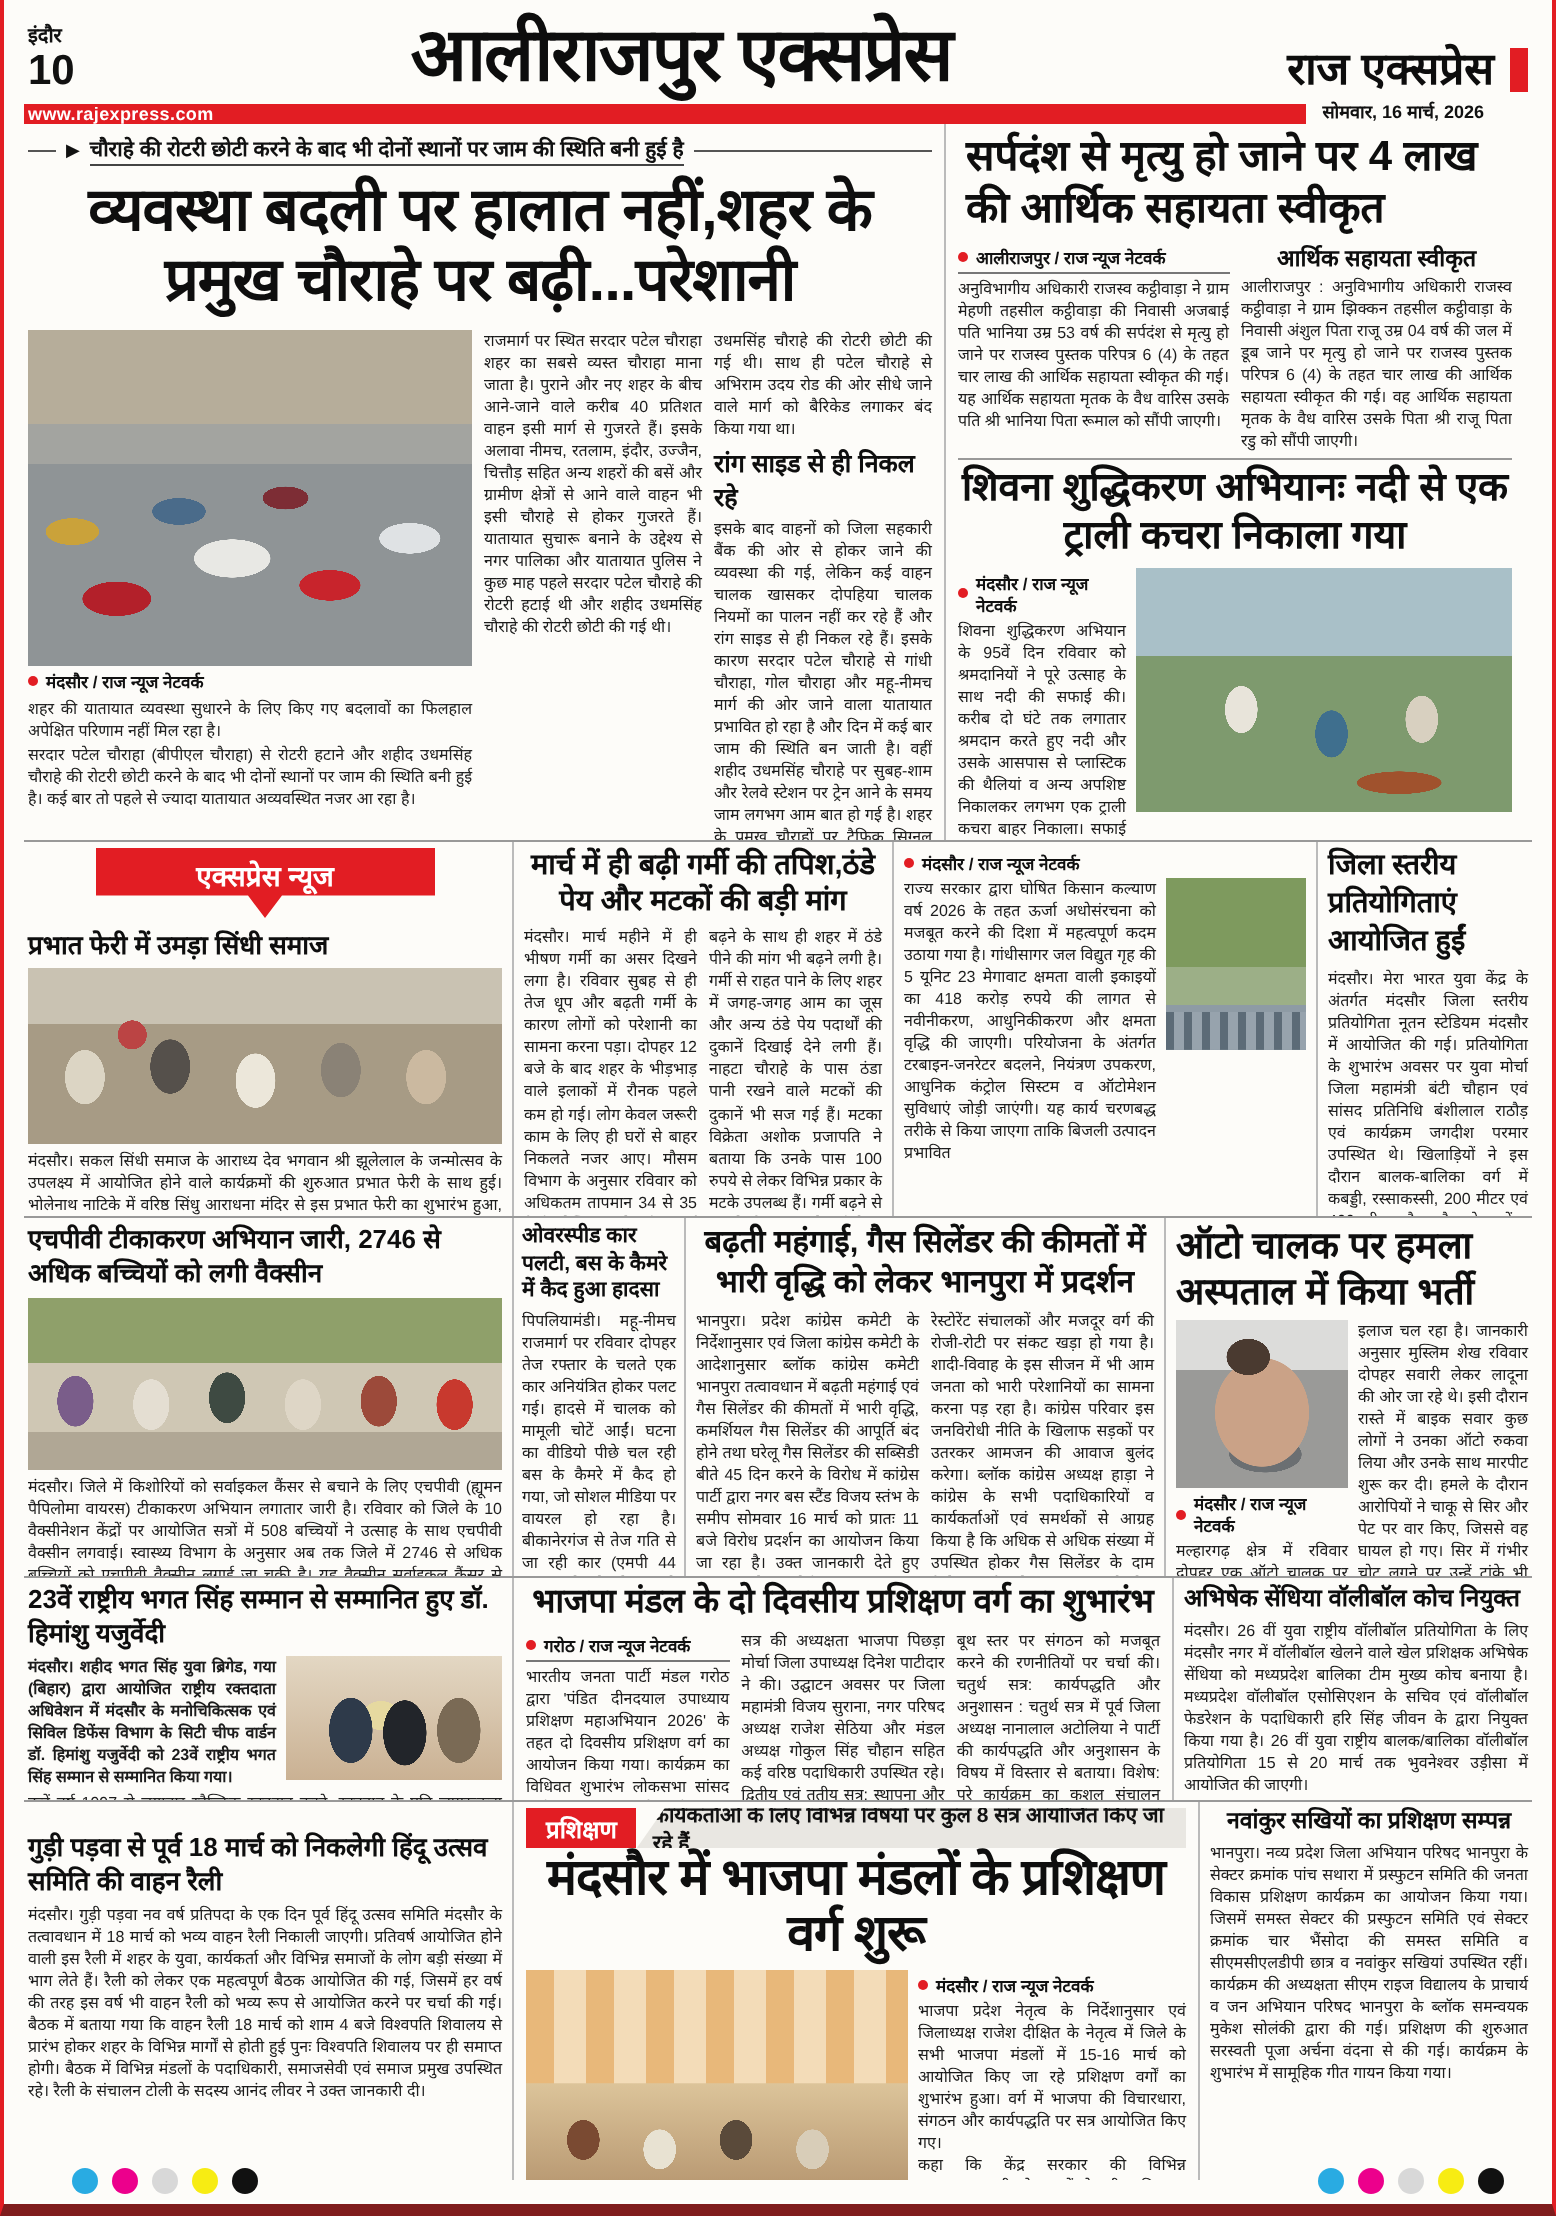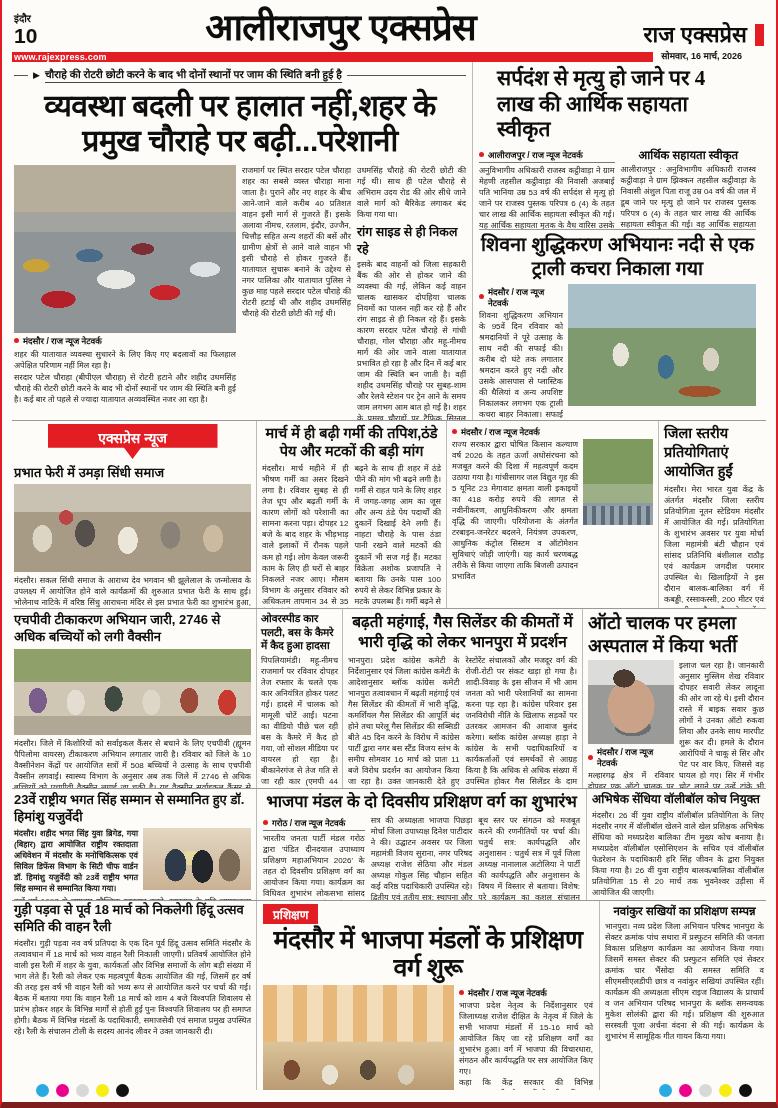--- a/index.html
+++ b/index.html
@@ -50,21 +50,21 @@
      radial-gradient(16px 8px at 68% 76%, #c8242c 95%, transparent 96%),
      radial-gradient(16px 8px at 86% 62%, #dfe2e4 95%, transparent 96%),
      radial-gradient(14px 7px at 10% 60%, #caa23a 95%, transparent 96%),
      radial-gradient(14px 7px at 34% 54%, #4a6b8a 95%, transparent 96%),
      radial-gradient(12px 6px at 58% 50%, #7d2d35 95%, transparent 96%),
      linear-gradient(180deg,#b6ad9a 0 28%,#a3a4a0 28% 40%,#8f9496 40% 100%);}
   .lead-col{flex:1;min-width:0;}
   .subhead{font-size:12.5px;margin:3px 0 2px;}
 
   .rail{width:286px;border-left:1px solid #bbb;padding:2px 2px 0 6px;}
-  .snakebite h2{font-size:21px;line-height:1.22;margin:2px 18px 4px;font-family:Liberation Serif, serif;}
+  .snakebite h2{font-size:21px;line-height:1.22;margin:2px 4px 4px;}
   .two-col{display:flex;gap:6px;}
   .two-col > div{flex:1;min-width:0;}
   .byline-rule{border-bottom:1px solid #777;margin-bottom:2px;}
   .subhead2{font-size:11.5px;text-align:center;margin-bottom:2px;}
   .snakebite{height:166px;overflow:hidden;border-bottom:1px solid #999;padding-bottom:2px;}
   .shivna{padding-top:3px;height:188px;overflow:hidden;}
   .shivna h2{font-size:19.5px;line-height:1.22;text-align:center;margin-bottom:3px;}
   .shivna .mid{display:flex;gap:5px;margin-top:2px;}
   .shivna .mid .txt{width:84px;flex:0 0 auto;}
   .ph-river{height:122px;flex:1;background:
@@ -141,21 +141,21 @@
      linear-gradient(#e3d7c3,#cab193);}
   .garoth{width:330px;padding:3px 6px 0;}
   .garoth h2{font-size:16.5px;line-height:1.2;text-align:center;margin-bottom:3px;}
   .garoth .cols{display:flex;gap:6px;}
   .garoth .cols > div{flex:1;min-width:0;}
   .coach{width:180px;padding:3px 2px 0 5px;}
   .coach h4{font-size:12px;line-height:1.3;margin-bottom:2px;}
 
   
   .bandE{height:190px;}
-  .gudi{width:244px;padding:1px 5px 0 2px;}
+  .gudi{width:244px;padding:15px 5px 0 2px;}
   .gudi h3{font-size:13px;line-height:1.3;margin-bottom:2px;}
   .training{width:344px;padding:3px 6px 0;border-left:1px solid #bbb;border-right:1px solid #bbb;}
   .label-row{display:flex;align-items:stretch;height:20px;margin-bottom:2px;}
   .t-label{background:#e21d23;color:#fff;font-weight:bold;font-size:12px;display:flex;align-items:center;padding:0 10px;}
   .t-kicker{flex:1;background:#e9e7e2;display:flex;align-items:center;padding:0 8px;font-size:10.5px;font-weight:bold;color:#111;
             clip-path:polygon(14px 0,100% 0,100% 100%,0 100%);}
   .training h2{font-size:25px;line-height:1.1;text-align:center;letter-spacing:-.5px;margin:2px 0 4px;}
   .training .mid{display:flex;gap:5px;}
   .ph-hall{flex:1;height:118px;background:
      radial-gradient(9px 11px at 15% 72%, #7a4a32 90%, transparent 91%),
@@ -382,20 +382,21 @@
 
     <div class="band bandE">
       <section class="gudi">
         <h3>गुड़ी पड़वा से पूर्व 18 मार्च को निकलेगी हिंदू उत्सव समिति की वाहन रैली</h3>
         <p class="body-text">मंदसौर। गुड़ी पड़वा नव वर्ष प्रतिपदा के एक दिन पूर्व हिंदू उत्सव समिति मंदसौर के तत्वावधान में 18 मार्च को भव्य वाहन रैली निकाली जाएगी। प्रतिवर्ष आयोजित होने वाली इस रैली में शहर के युवा, कार्यकर्ता और विभिन्न समाजों के लोग बड़ी संख्या में भाग लेते हैं। रैली को लेकर एक महत्वपूर्ण बैठक आयोजित की गई, जिसमें हर वर्ष की तरह इस वर्ष भी वाहन रैली को भव्य रूप से आयोजित करने पर चर्चा की गई। बैठक में बताया गया कि वाहन रैली 18 मार्च को शाम 4 बजे विश्वपति शिवालय से प्रारंभ होकर शहर के विभिन्न मार्गों से होती हुई पुनः विश्वपति शिवालय पर ही समाप्त होगी। बैठक में विभिन्न मंडलों के पदाधिकारी, समाजसेवी एवं समाज प्रमुख उपस्थित रहे। रैली के संचालन टोली के सदस्य आनंद लीवर ने उक्त जानकारी दी।</p>
       </section>
 
       <section class="training">
         <div class="label-row">
           <div class="t-label">प्रशिक्षण</div>
+          <div class="t-kicker">कार्यकर्ताओं के लिए विभिन्न विषयों पर कुल 8 सत्र आयोजित किए जा रहे हैं</div>
         </div>
         <h2>मंदसौर में भाजपा मंडलों के प्रशिक्षण वर्ग शुरू</h2>
         <div class="mid">
           <div class="ph ph-hall"></div>
           <div class="txt">
             <div class="byline">
               <span class="bdot"></span>
               <span>मंदसौर / राज न्यूज नेटवर्क</span>
             </div>
             <p class="body-text">भाजपा प्रदेश नेतृत्व के निर्देशानुसार एवं जिलाध्यक्ष राजेश दीक्षित के नेतृत्व में जिले के सभी भाजपा मंडलों में 15-16 मार्च को आयोजित किए जा रहे प्रशिक्षण वर्गों का शुभारंभ हुआ। वर्ग में भाजपा की विचारधारा, संगठन और कार्यपद्धति पर सत्र आयोजित किए गए।</p>

